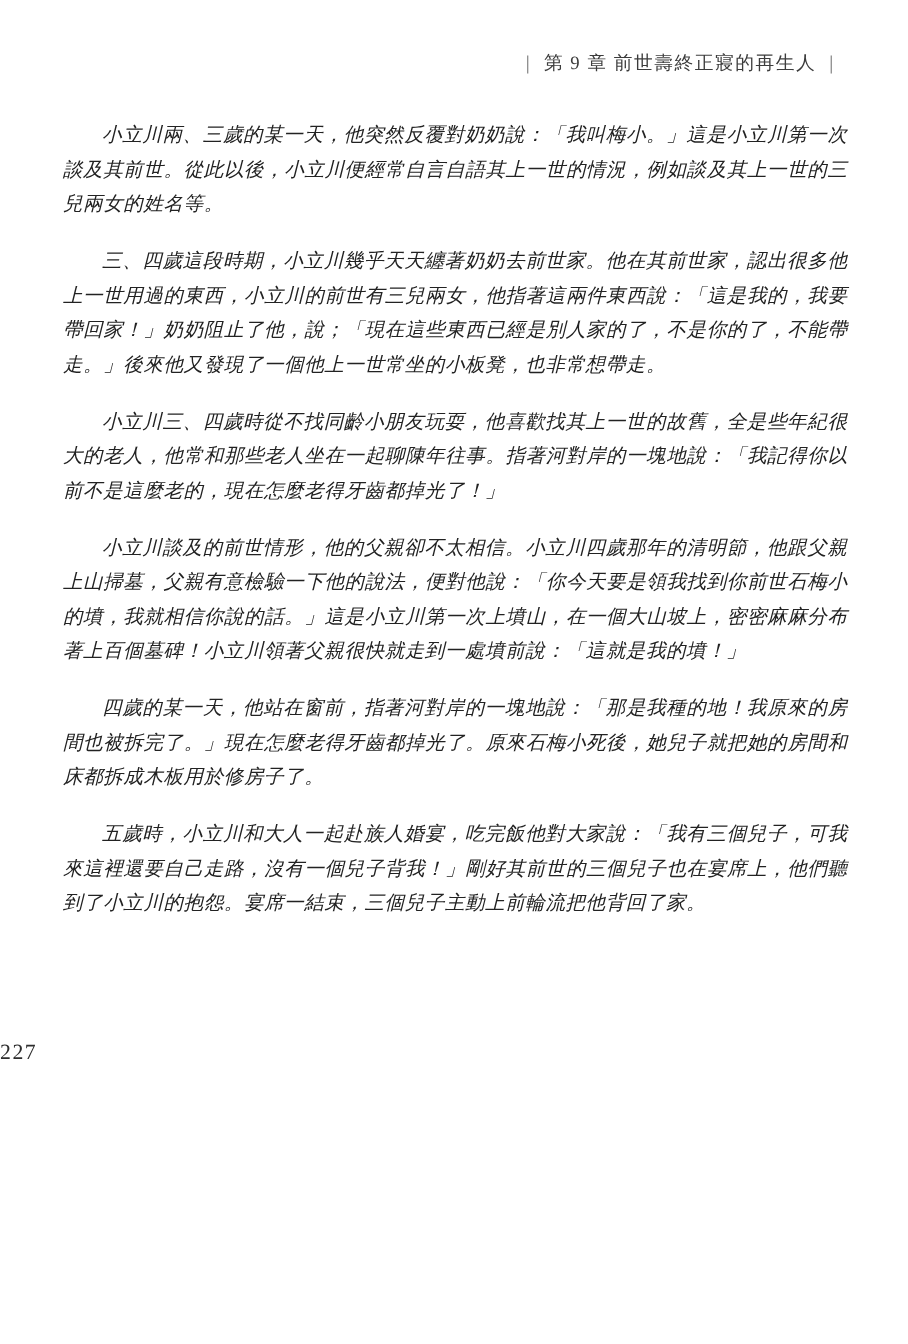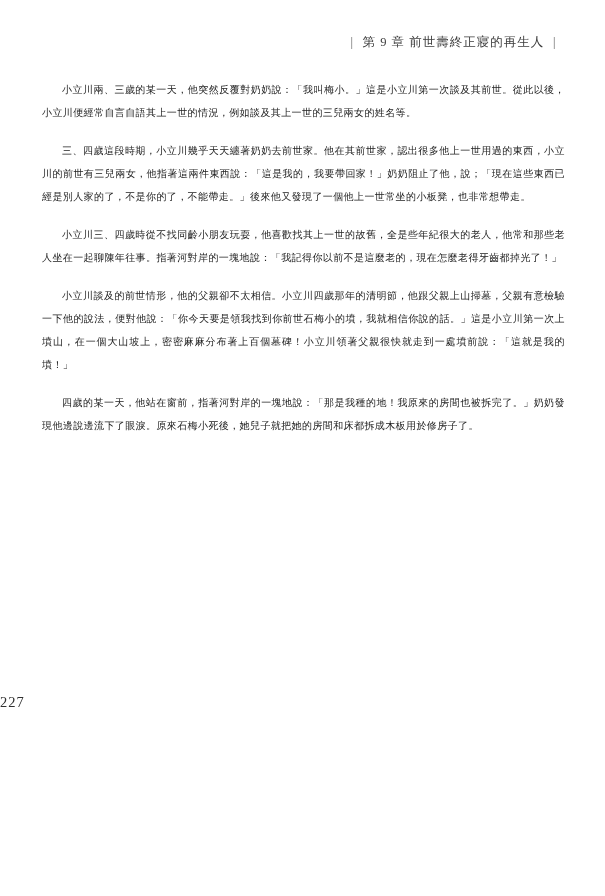--- a/index.html
+++ b/index.html
@@ -32,27 +32,28 @@
     padding: 0 4px;
   }
   .content {
     position: absolute;
     top: 78px;
     left: 42px;
     right: 40px;
   }
   .content p {
     margin: 0 0 15px 0;
-    font-size: 10px;
+    font-size: 13px;
     line-height: 23px;
     text-indent: 2em;
     text-align: justify;
     text-justify: inter-ideograph;
     letter-spacing: 0.4px;
     color: #222222;
+    font-style: italic;
   }
   .page-number {
     position: absolute;
     bottom: 21px;
     left: 0;
     width: 100%;
     text-align: left;
     font-size: 14.5px;
     letter-spacing: 1px;
     color: #2e2e2e;
@@ -65,18 +66,19 @@
 
   <div class="chapter-header">
     <span class="bar">｜</span><span>第 9 章 前世壽終正寢的再生人</span><span class="bar">｜</span>
   </div>
 
   <div class="content">
     <p>小立川兩、三歲的某一天，他突然反覆對奶奶說：「我叫梅小。」這是小立川第一次談及其前世。從此以後，小立川便經常自言自語其上一世的情況，例如談及其上一世的三兒兩女的姓名等。</p>
     <p>三、四歲這段時期，小立川幾乎天天纏著奶奶去前世家。他在其前世家，認出很多他上一世用過的東西，小立川的前世有三兒兩女，他指著這兩件東西說：「這是我的，我要帶回家！」奶奶阻止了他，說；「現在這些東西已經是別人家的了，不是你的了，不能帶走。」後來他又發現了一個他上一世常坐的小板凳，也非常想帶走。</p>
     <p>小立川三、四歲時從不找同齡小朋友玩耍，他喜歡找其上一世的故舊，全是些年紀很大的老人，他常和那些老人坐在一起聊陳年往事。指著河對岸的一塊地說：「我記得你以前不是這麼老的，現在怎麼老得牙齒都掉光了！」</p>
     <p>小立川談及的前世情形，他的父親卻不太相信。小立川四歲那年的清明節，他跟父親上山掃墓，父親有意檢驗一下他的說法，便對他說：「你今天要是領我找到你前世石梅小的墳，我就相信你說的話。」這是小立川第一次上墳山，在一個大山坡上，密密麻麻分布著上百個墓碑！小立川領著父親很快就走到一處墳前說：「這就是我的墳！」</p>
-    <p>四歲的某一天，他站在窗前，指著河對岸的一塊地說：「那是我種的地！我原來的房間也被拆完了。」奶奶發現他邊說邊流下了眼淚。原來石梅小死後，她兒子就把她的房間和床都拆成木板用於修房子了。</p>
+    <p>四歲的某一天，他站在窗前，指著河對岸的一塊地說：「那是我種的地！我原來的房間也被拆完了。」現在怎麼老得牙齒都掉光了。原來石梅小死後，她兒子就把她的房間和床都拆成木板用於修房子了。</p>
+    <p>五歲時，小立川和大人一起赴族人婚宴，吃完飯他對大家說：「我有三個兒子，可我來這裡還要自己走路，沒有一個兒子背我！」剛好其前世的三個兒子也在宴席上，他們聽到了小立川的抱怨。宴席一結束，三個兒子主動上前輪流把他背回了家。</p>
   </div>
 
   <div class="page-number">227</div>
 
 </div>
 
 </body></html>

